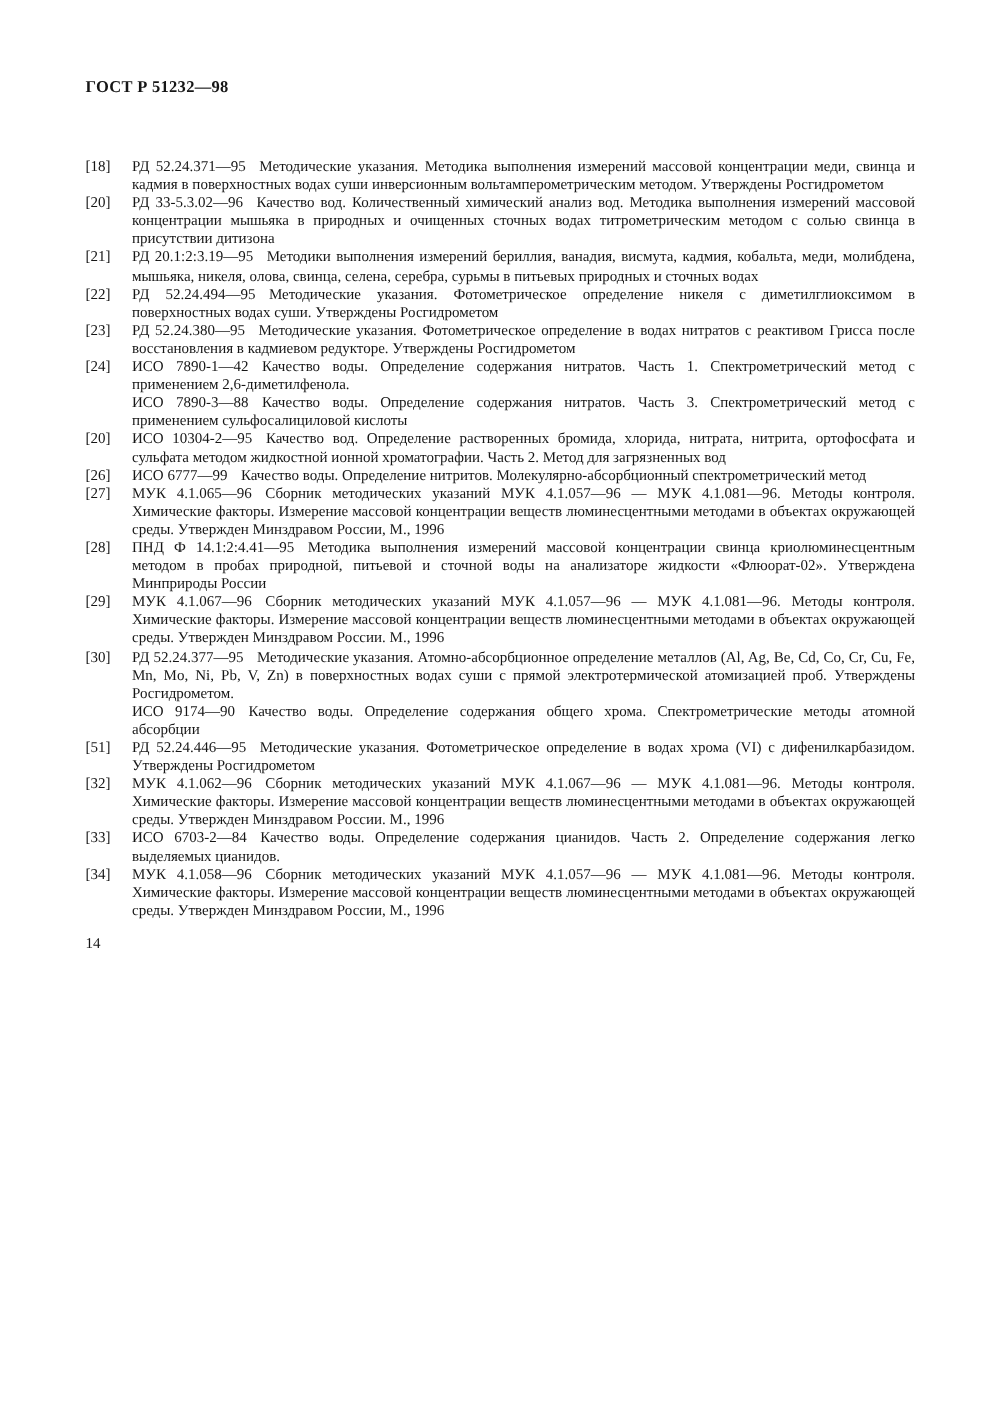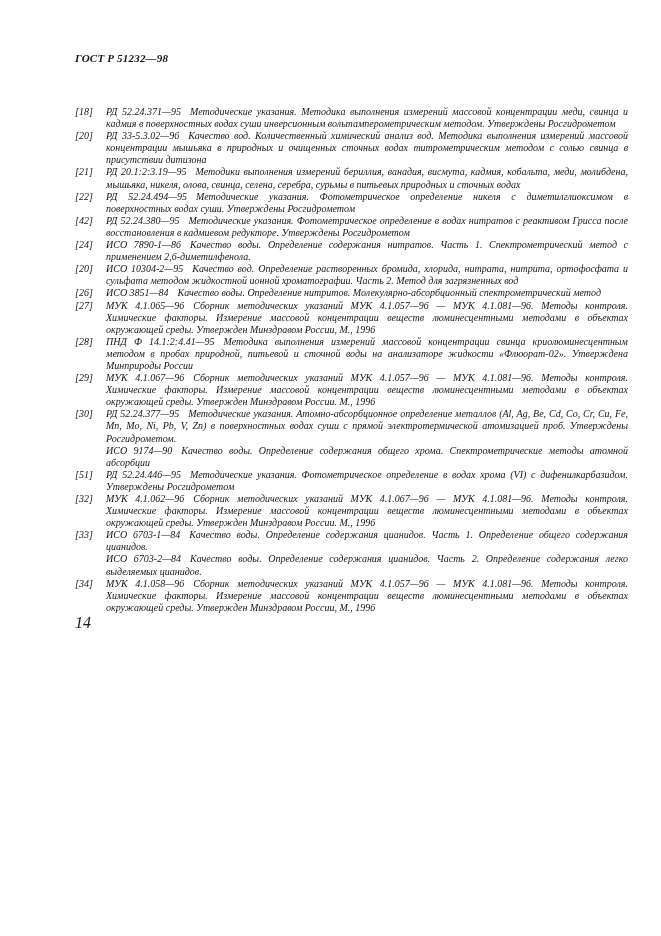--- a/index.html
+++ b/index.html
@@ -10,24 +10,23 @@
   body {
     width: 661px;
     height: 936px;
     font-family: "Liberation Serif", serif;
     color: #161616;
   }
   .page {
     box-sizing: border-box;
     width: 661px;
     height: 936px;
-    padding: 52px 50px 40px 75px;
+    padding: 52px 50px 40px 57px;
     position: relative;
     background: #ffffff;
-    font-style: italic;
   }
   .doc-header {
     font-size: 11px;
     font-weight: bold;
     letter-spacing: 0.2px;
     margin-bottom: 22px;
   }
   .refs {
     width: 553px;
     margin-top: 42px;
@@ -45,21 +44,22 @@
     position: absolute;
     left: 0;
     top: 0;
     white-space: nowrap;
   }
   .ref-code {
     margin-right: 9px;
     white-space: nowrap;
   }
   .page-number {
-    font-size: 16px;
+    font-size: 10px;
+    margin-top: 10px;
     margin-left: 0;
   }
 </style>
 </head>
 <body>
 
 <div class="page">
   <div class="doc-header">ГОСТ Р 51232—98</div>
 
   <div class="refs">
@@ -86,44 +86,45 @@
   </div>
 
   <div class="ref">
     <span class="ref-num">[22]</span>
     <div class="ref-entries">
           <div class="ref-entry"><span class="ref-code">РД 52.24.494—95</span><span class="ref-text">Методические указания. Фотометрическое определение никеля с диметилглиоксимом в поверхностных водах суши. Утверждены Росгидрометом</span></div>
         </div>
   </div>
 
   <div class="ref">
-    <span class="ref-num">[42]</span>
+    <span class="ref-num">[23]</span>
     <div class="ref-entries">
           <div class="ref-entry"><span class="ref-code">РД 52.24.380—95</span><span class="ref-text">Методические указания. Фотометрическое определение в водах нитратов с реактивом Грисса после восстановления в кадмиевом редукторе. Утверждены Росгидрометом</span></div>
         </div>
   </div>
 
   <div class="ref">
     <span class="ref-num">[24]</span>
     <div class="ref-entries">
-          <div class="ref-entry"><span class="ref-code">ИСО 7890-1—86</span><span class="ref-text">Качество воды. Определение содержания нитратов. Часть 1. Спектрометрический метод с применением 2,6-диметилфенола.</span></div>
+          <div class="ref-entry"><span class="ref-code">ИСО 7890-1—42</span><span class="ref-text">Качество воды. Определение содержания нитратов. Часть 1. Спектрометрический метод с применением 2,6-диметилфенола.</span></div>
+          <div class="ref-entry"><span class="ref-code">ИСО 7890-3—88</span><span class="ref-text">Качество воды. Определение содержания нитратов. Часть 3. Спектрометрический метод с применением сульфосалициловой кислоты</span></div>
         </div>
   </div>
 
   <div class="ref">
     <span class="ref-num">[20]</span>
     <div class="ref-entries">
           <div class="ref-entry"><span class="ref-code">ИСО 10304-2—95</span><span class="ref-text">Качество вод. Определение растворенных бромида, хлорида, нитрата, нитрита, ортофосфата и сульфата методом жидкостной ионной хроматографии. Часть 2. Метод для загрязненных вод</span></div>
         </div>
   </div>
 
   <div class="ref">
     <span class="ref-num">[26]</span>
     <div class="ref-entries">
-          <div class="ref-entry"><span class="ref-code">ИСО 3851—84</span><span class="ref-text">Качество воды. Определение нитритов. Молекулярно-абсорбционный спектрометрический метод</span></div>
+          <div class="ref-entry"><span class="ref-code">ИСО 6777—99</span><span class="ref-text">Качество воды. Определение нитритов. Молекулярно-абсорбционный спектрометрический метод</span></div>
         </div>
   </div>
 
   <div class="ref">
     <span class="ref-num">[27]</span>
     <div class="ref-entries">
           <div class="ref-entry"><span class="ref-code">МУК 4.1.065—96</span><span class="ref-text">Сборник методических указаний МУК 4.1.057—96 — МУК 4.1.081—96. Методы контроля. Химические факторы. Измерение массовой концентрации веществ люминесцентными методами в объектах окружающей среды. Утвержден Минздравом России, М., 1996</span></div>
         </div>
   </div>
 
@@ -159,21 +160,20 @@
   <div class="ref">
     <span class="ref-num">[32]</span>
     <div class="ref-entries">
           <div class="ref-entry"><span class="ref-code">МУК 4.1.062—96</span><span class="ref-text">Сборник методических указаний МУК 4.1.067—96 — МУК 4.1.081—96. Методы контроля. Химические факторы. Измерение массовой концентрации веществ люминесцентными методами в объектах окружающей среды. Утвержден Минздравом России. М., 1996</span></div>
         </div>
   </div>
 
   <div class="ref">
     <span class="ref-num">[33]</span>
     <div class="ref-entries">
-          <div class="ref-entry"><span class="ref-code">ИСО 6703-1—84</span><span class="ref-text">Качество воды. Определение содержания цианидов. Часть 1. Определение общего содержания цианидов.</span></div>
           <div class="ref-entry"><span class="ref-code">ИСО 6703-2—84</span><span class="ref-text">Качество воды. Определение содержания цианидов. Часть 2. Определение содержания легко выделяемых цианидов.</span></div>
         </div>
   </div>
 
   <div class="ref">
     <span class="ref-num">[34]</span>
     <div class="ref-entries">
           <div class="ref-entry"><span class="ref-code">МУК 4.1.058—96</span><span class="ref-text">Сборник методических указаний МУК 4.1.057—96 — МУК 4.1.081—96. Методы контроля. Химические факторы. Измерение массовой концентрации веществ люминесцентными методами в объектах окружающей среды. Утвержден Минздравом России, М., 1996</span></div>
         </div>
   </div>

